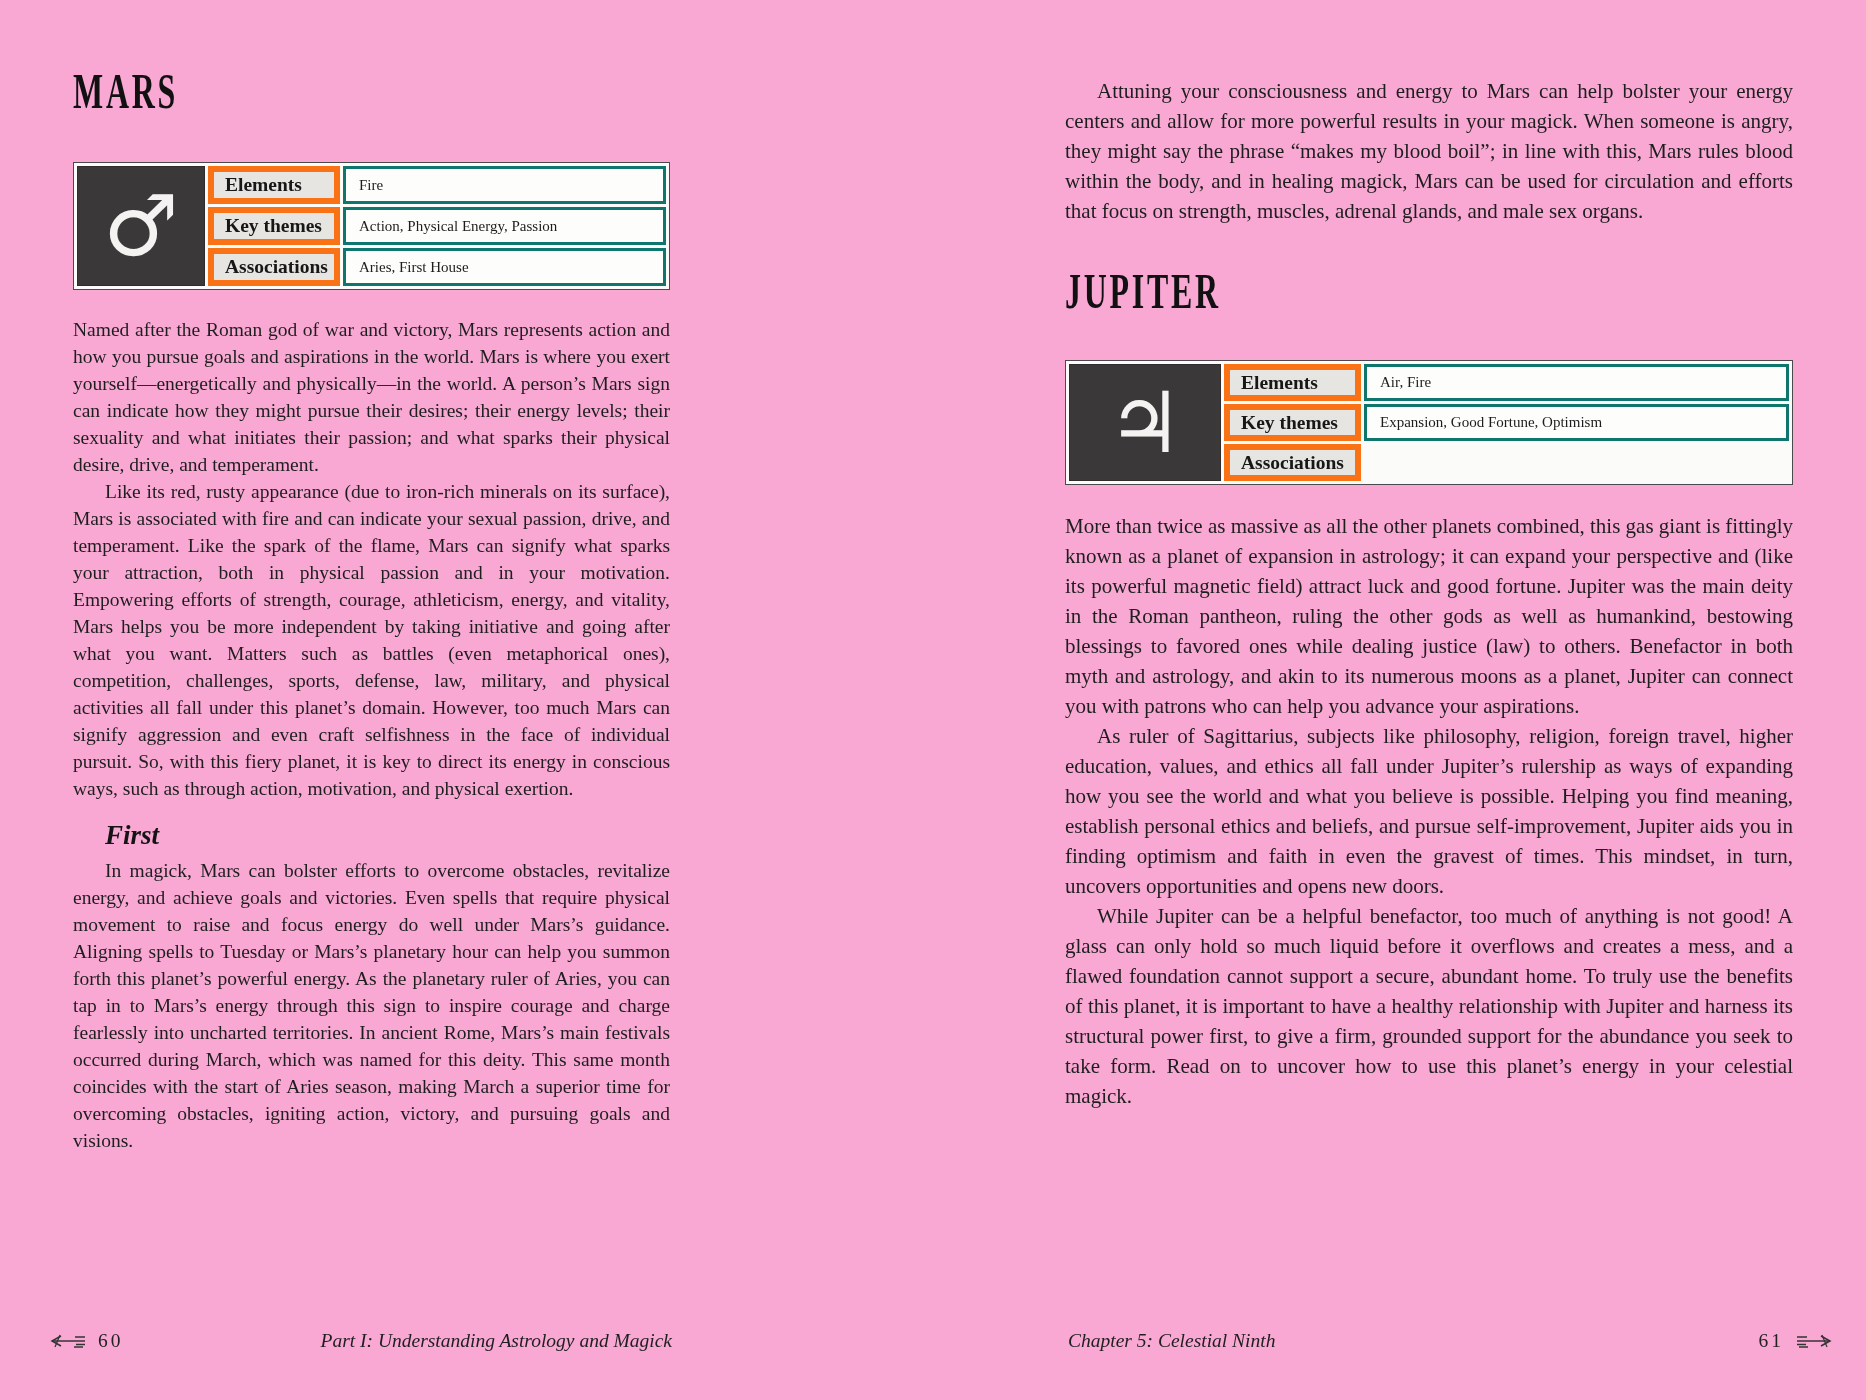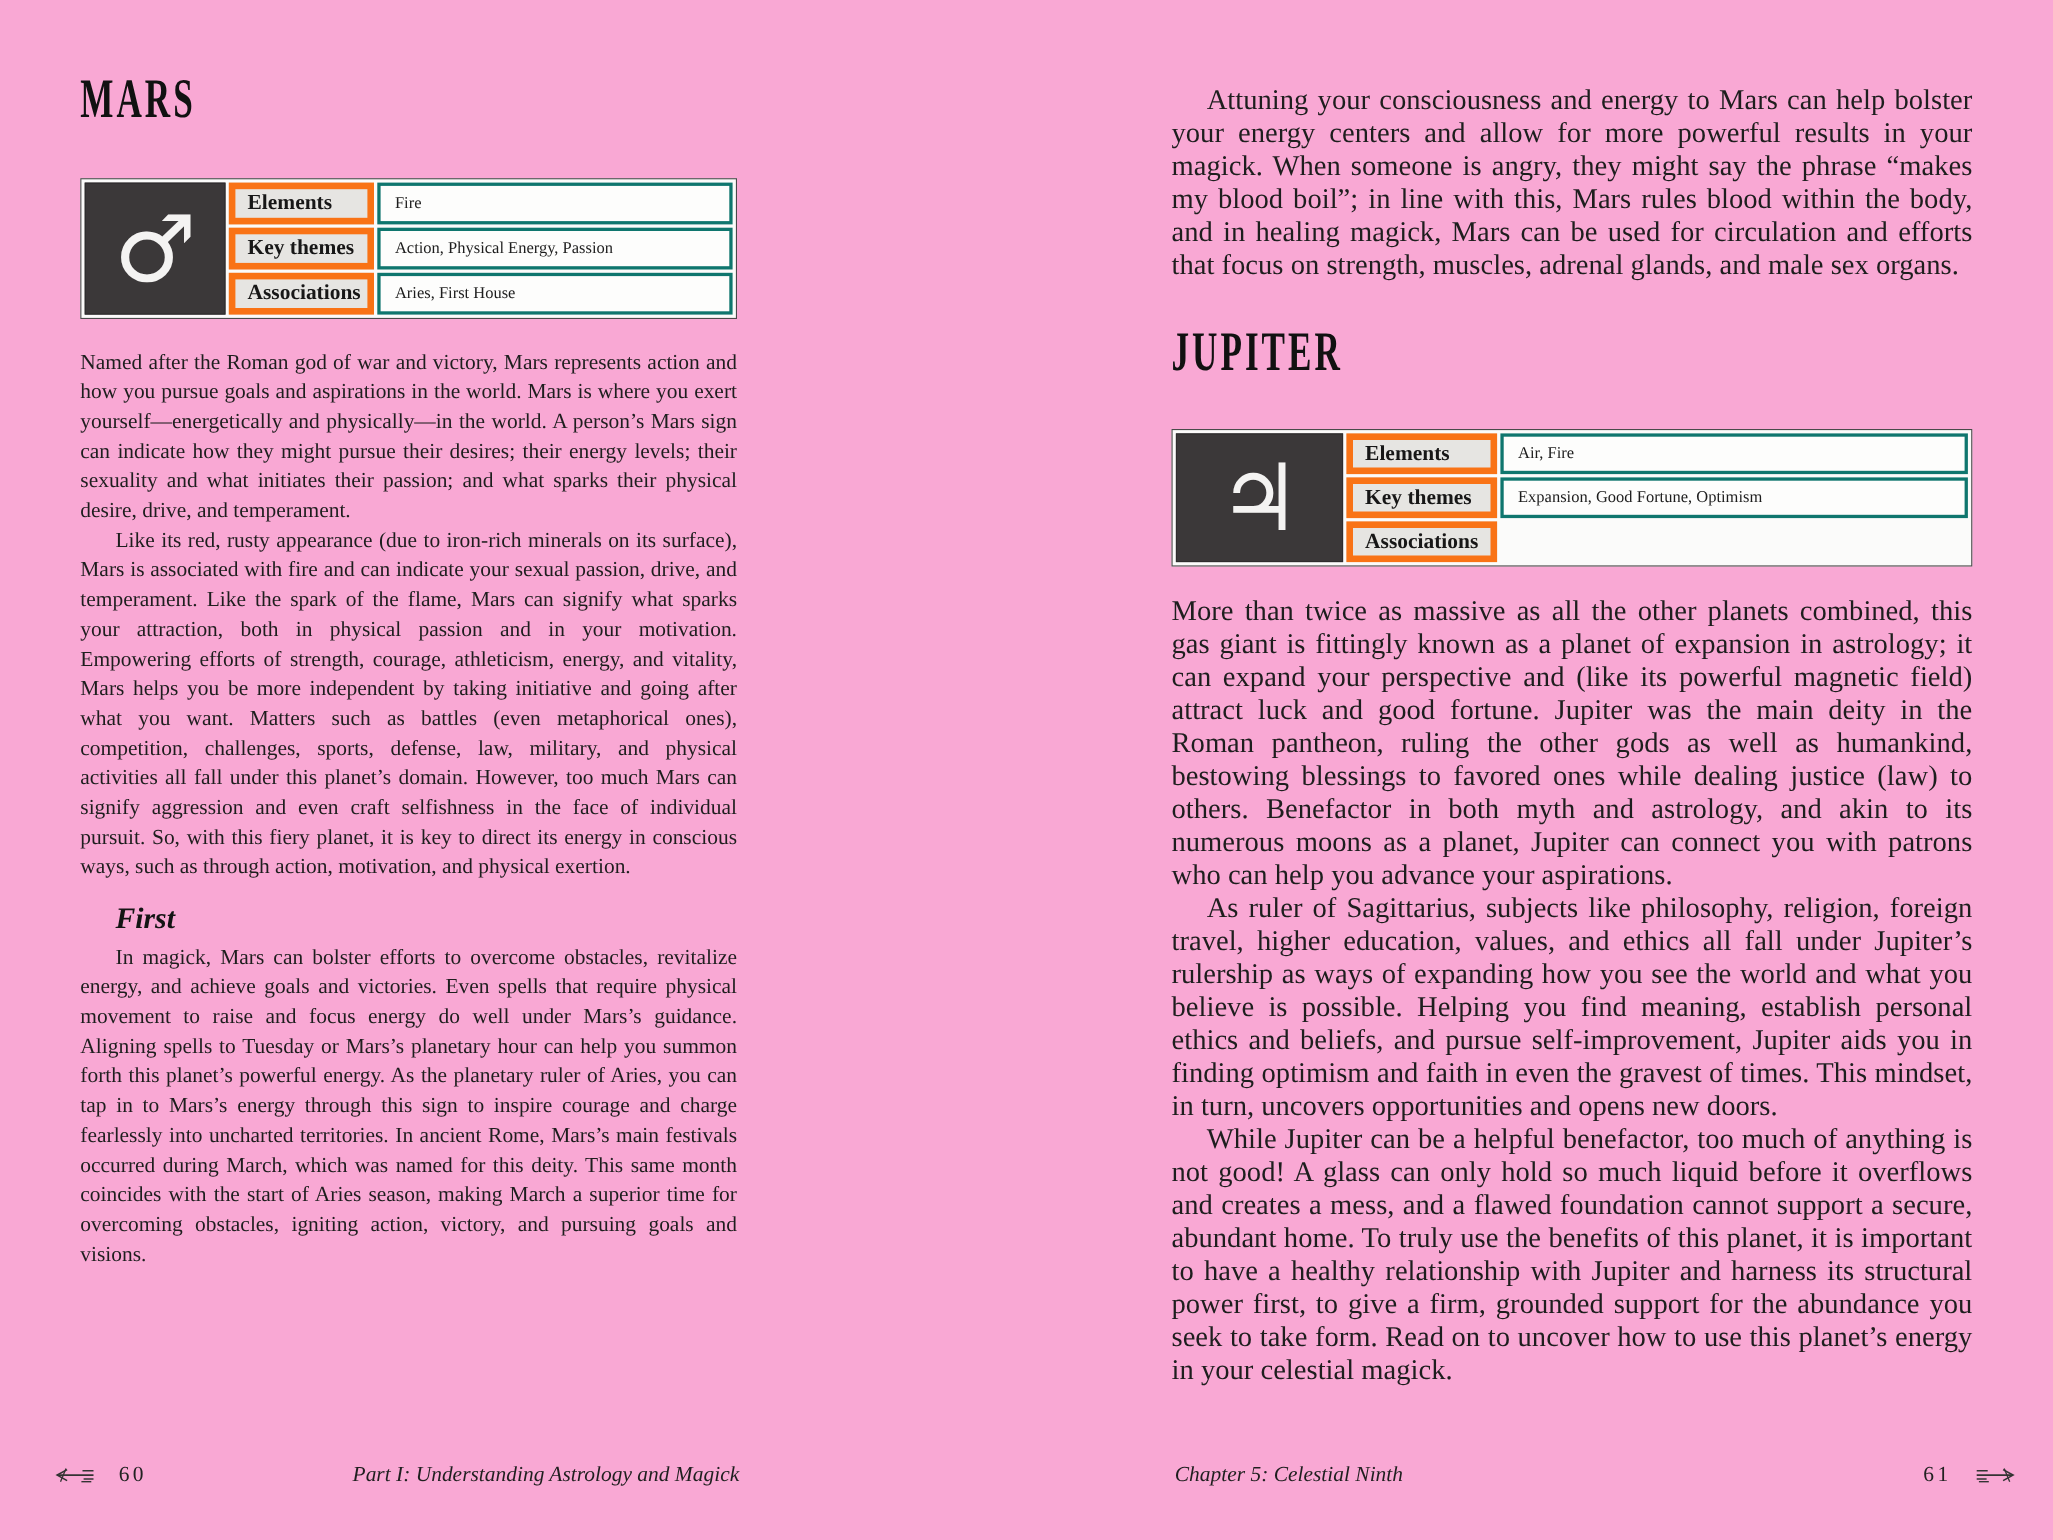--- a/index.html
+++ b/index.html
@@ -79,42 +79,41 @@
     color: #1d1d1d;
   }
 
   
   .body-text {
     margin: 0;
     text-align: justify;
     color: #1e1e1e;
   }
   .page-left  .body-text { font-size: 19.5px; line-height: 27px; }
-  .page-right .body-text { font-size: 26px;   line-height: 30px; }
+  .page-right .body-text { font-size: 21px;   line-height: 30px; }
   .first-after-table { margin-top: 26px; }
   .indent { text-indent: 32px; }
   .page-right .opening-para { margin-top: 76px; }
 
   .magick-heading {
     margin: 18px 0 6px 32px;
     font-size: 27px;
     font-weight: bold;
     font-style: italic;
     color: #141414;
   }
 
   
   .footer {
     position: absolute;
     top: 1330px;
     display: flex;
     align-items: center;
     font-size: 19px;
     color: #2a2a2a;
-    gap: 10px;
   }
   .footer-left  { left: 50px;  width: 622px; }
   .footer-right { left: 1068px; width: 764px; }
   .page-number {
     letter-spacing: 3px;
     font-size: 19.5px;
     color: #222;
   }
   .footer-left .page-number { margin-left: 12px; }
   .footer-right .page-number { margin-right: 12px; }

